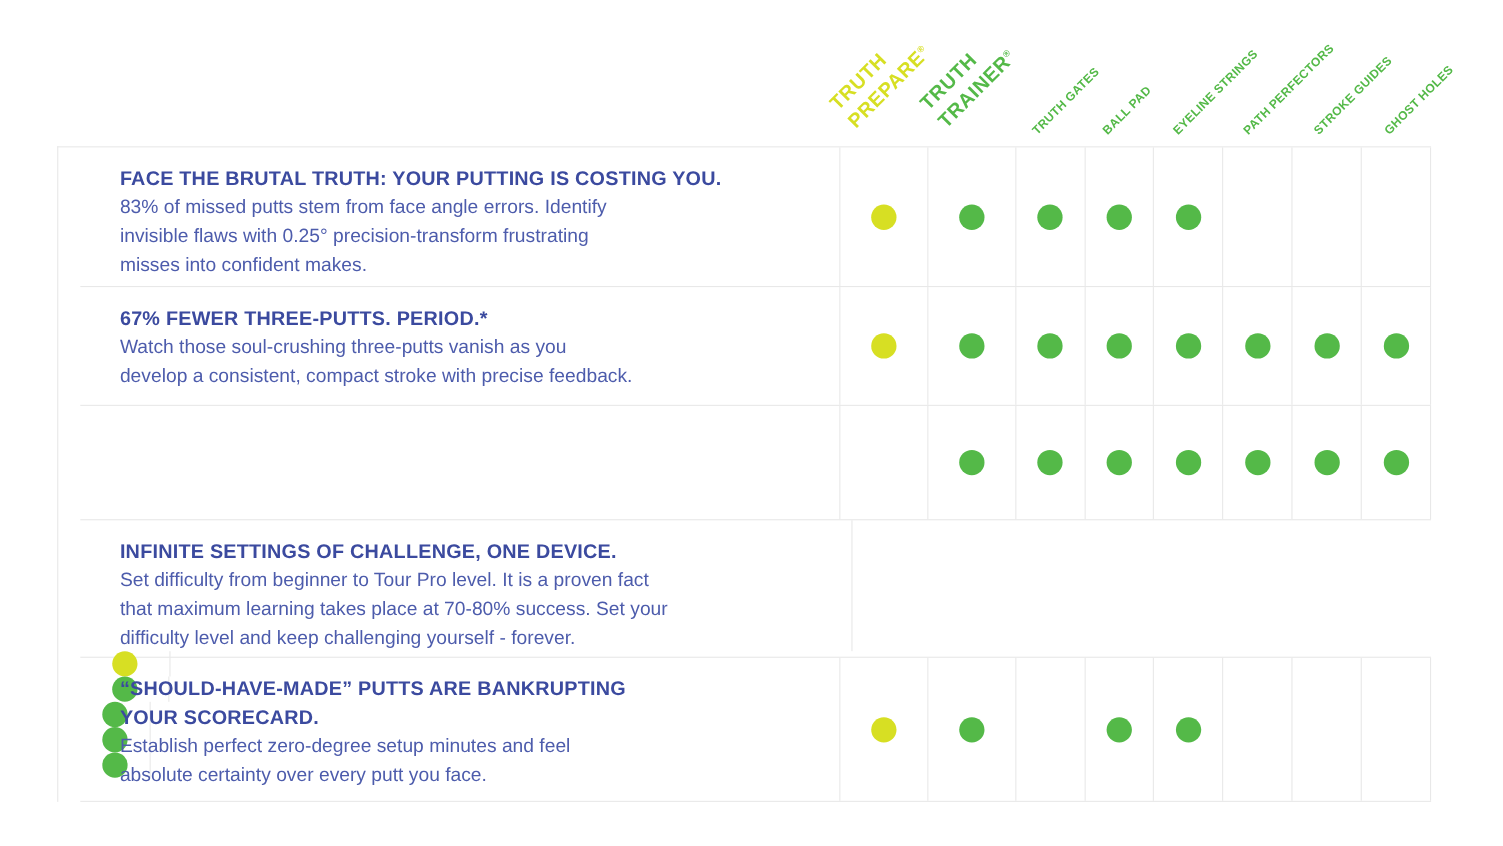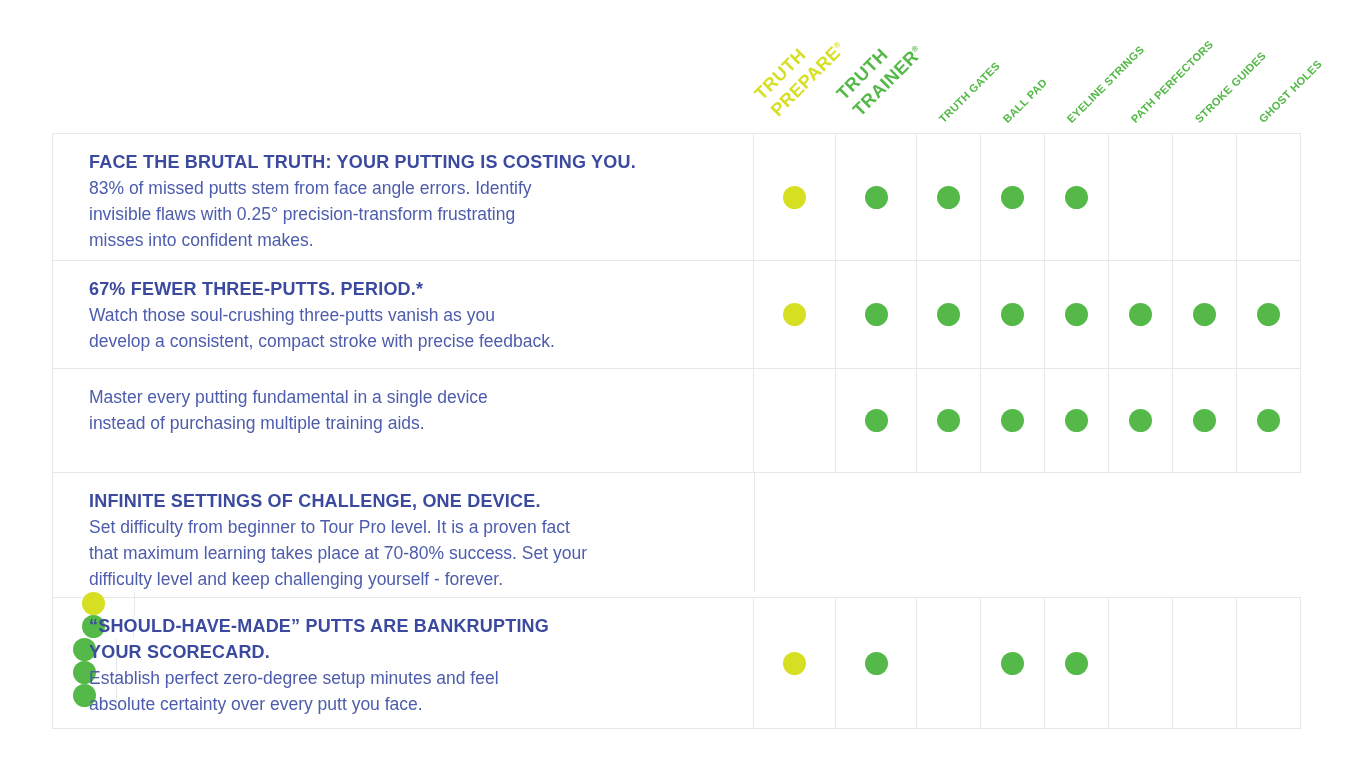--- a/index.html
+++ b/index.html
@@ -15,21 +15,21 @@
     transform-origin:0 0;
     white-space:nowrap;
     font-weight:bold;
   }
   .hdr-large { font-size:18px; line-height:19px; letter-spacing:0.6px; }
   .hdr-small { font-size:11px; letter-spacing:0.3px; }
   .col-header sup { font-size:8px; vertical-align:super; }
   
   .ctable {
     position:absolute; left:52px; top:133px; width:1249px;
-    border-top:1px solid #e8e8e8; border-left:1px solid #e8e8e8;
+    border-top:1px solid #e8e8e8; border-left:1px solid #e8e8e8;padding-left:20px;
   }
   .trow { display:flex; border-bottom:1px solid #e8e8e8; }
   .tcell { border-right:1px solid #e8e8e8; }
   .textcell { width:702px; padding:15px 24px 0 36px; }
   .dotcell { display:flex; align-items:center; justify-content:center; }
   .rhead {
     font-weight:bold; font-size:18px; line-height:26px; color:#3b4a9f;
     letter-spacing:0.2px; white-space:pre-line;
   }
   .rbody { font-size:17.5px; line-height:26px; color:#4d5cac; white-space:pre-line; }
@@ -73,21 +73,21 @@
         <div class="tcell dotcell" style="width: 64px;">
           <div class="dot" style="background: rgb(84, 185, 72);"></div>
         </div>
         <div class="tcell dotcell" style="width: 64px;">
           <div class="dot" style="background: rgb(84, 185, 72);"></div>
         </div>
         <div class="tcell dotcell" style="width: 64px;"></div>
         <div class="tcell dotcell" style="width: 64px;"></div>
         <div class="tcell dotcell" style="width: 64px;"></div>
       </div>
-      <div class="trow" style="height: 108px; justify-content: flex-end;">
+      <div class="trow" style="height: 108px;">
         <div class="tcell textcell">
           <div class="rhead">67% FEWER THREE-PUTTS. PERIOD.*</div>
           <div class="rbody">Watch those soul-crushing three-putts vanish as you
 develop a consistent, compact stroke with precise feedback.</div>
         </div>
         <div class="tcell dotcell" style="width: 82px;">
           <div class="dot" style="background: rgb(215, 223, 35);"></div>
         </div>
         <div class="tcell dotcell" style="width: 81px;">
           <div class="dot" style="background: rgb(84, 185, 72);"></div>
@@ -106,22 +106,20 @@
         </div>
         <div class="tcell dotcell" style="width: 64px;">
           <div class="dot" style="background: rgb(84, 185, 72);"></div>
         </div>
         <div class="tcell dotcell" style="width: 64px;">
           <div class="dot" style="background: rgb(84, 185, 72);"></div>
         </div>
       </div>
       <div class="trow" style="height: 104px;">
         <div class="tcell textcell">
-          <div class="rbody">Master every putting fundamental in a single device
-instead of purchasing multiple training aids.</div>
         </div>
         <div class="tcell dotcell" style="width: 82px;"></div>
         <div class="tcell dotcell" style="width: 81px;">
           <div class="dot" style="background: rgb(84, 185, 72);"></div>
         </div>
         <div class="tcell dotcell" style="width: 64px;">
           <div class="dot" style="background: rgb(84, 185, 72);"></div>
         </div>
         <div class="tcell dotcell" style="width: 64px;">
           <div class="dot" style="background: rgb(84, 185, 72);"></div>

